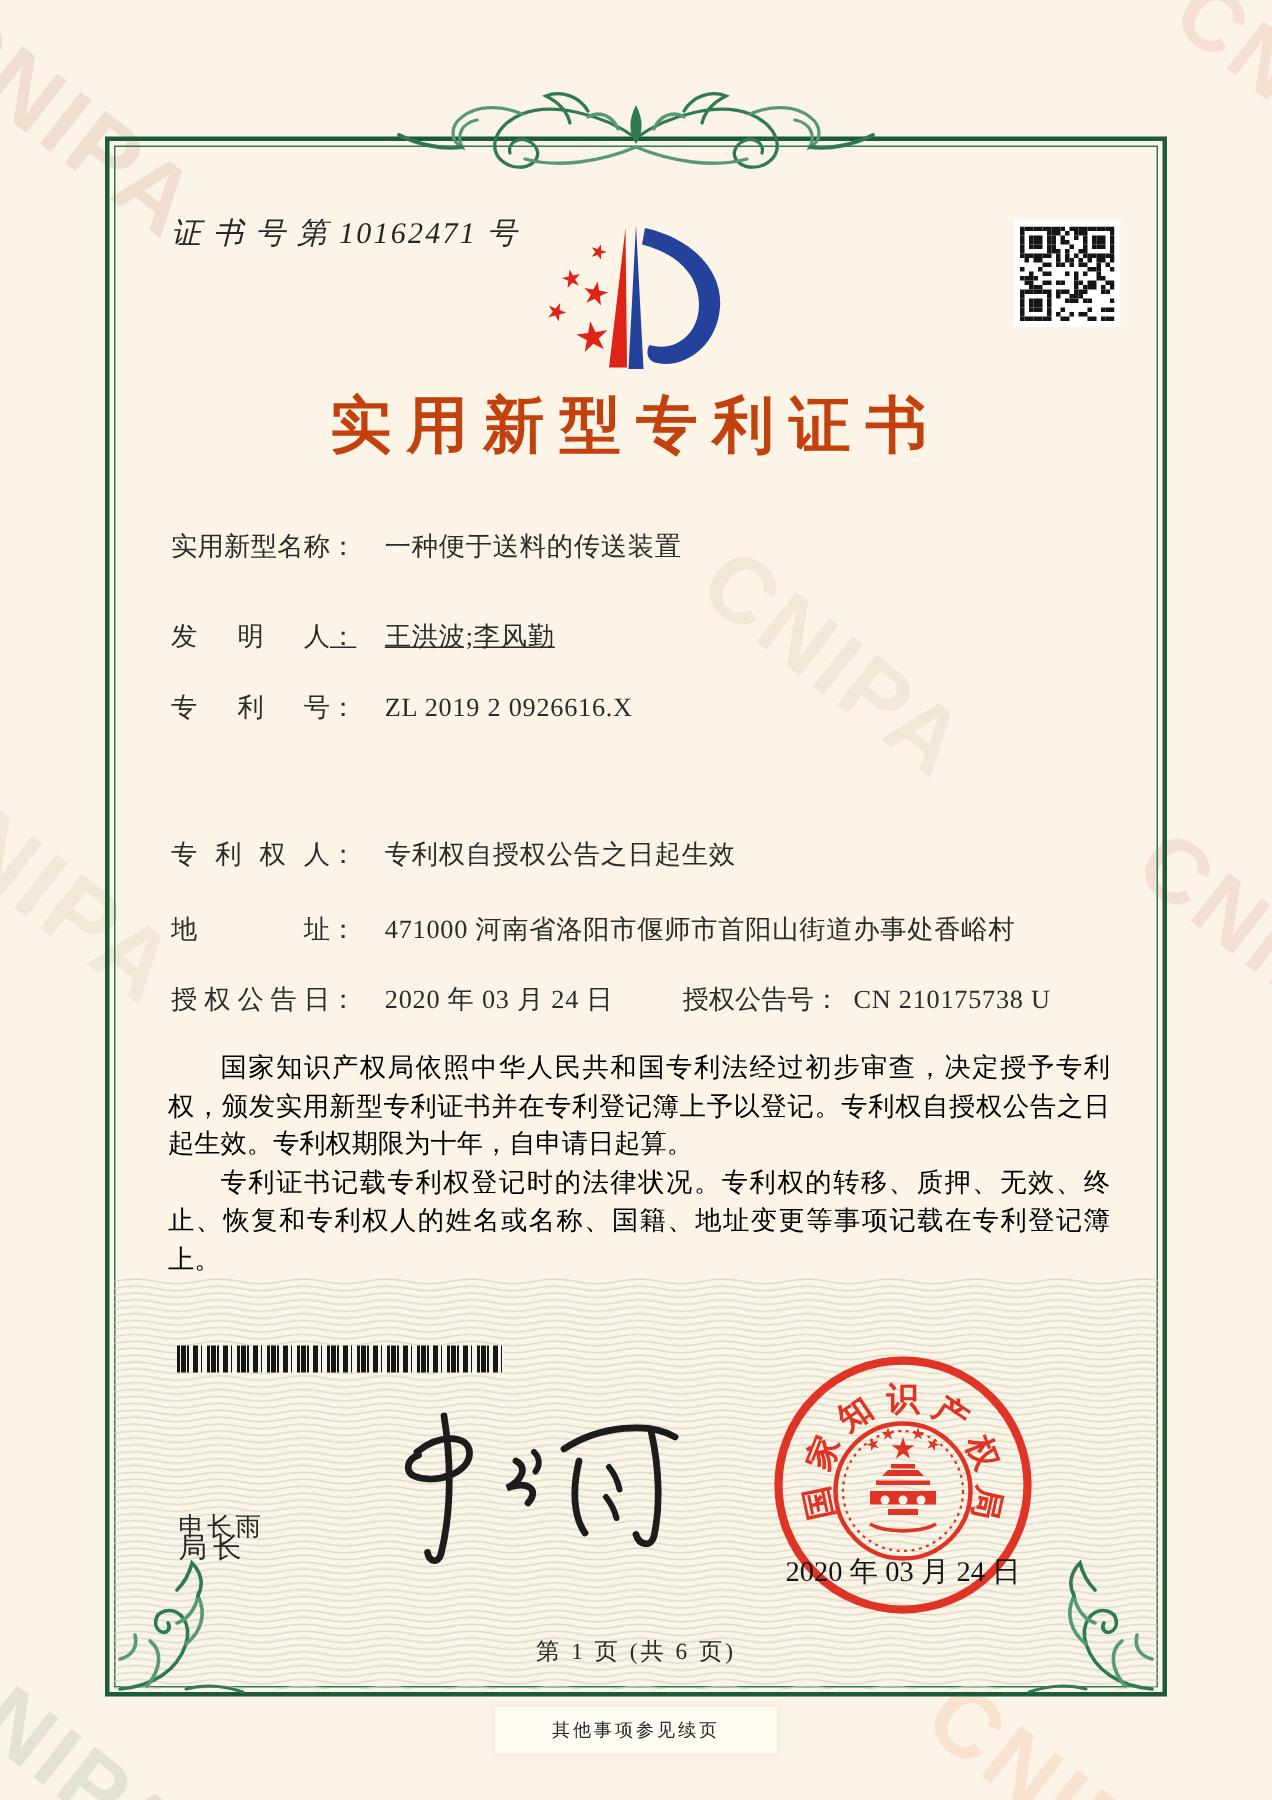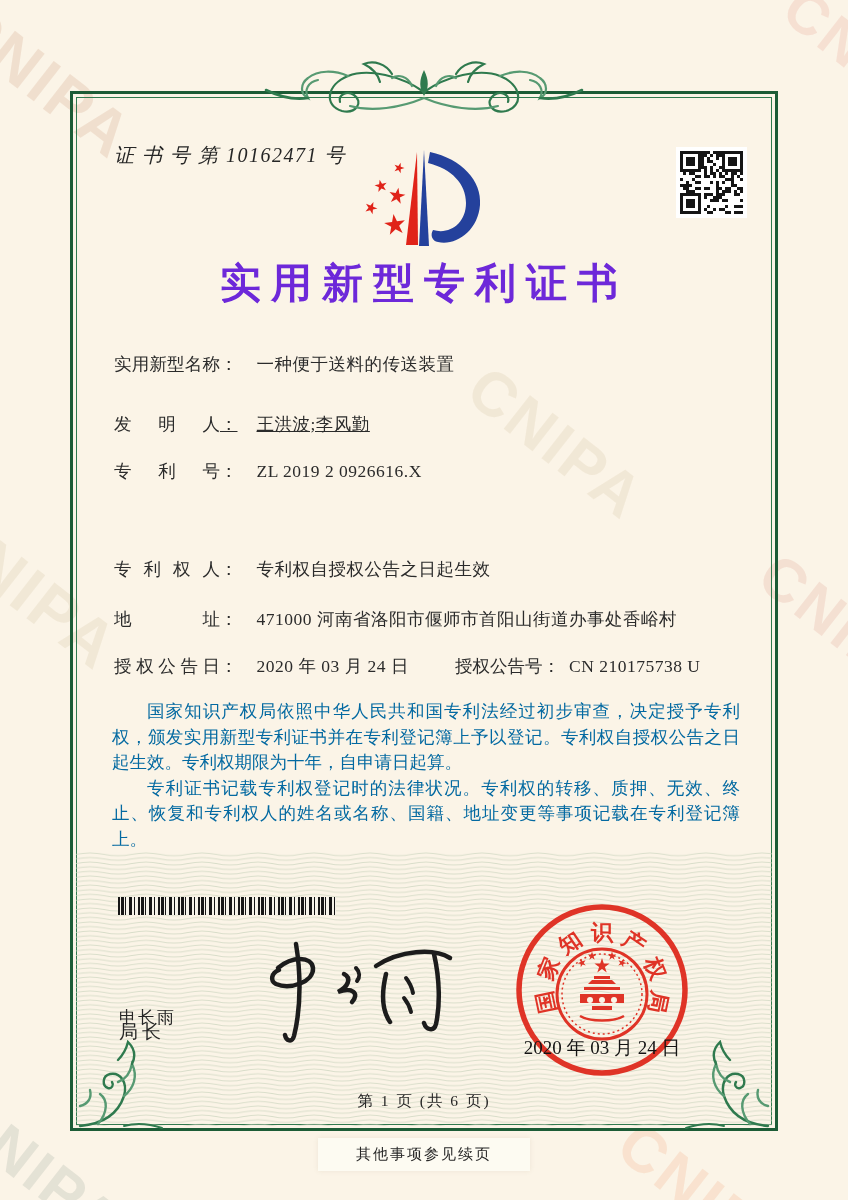--- a/index.html
+++ b/index.html
@@ -12,50 +12,50 @@
   
   .frame{position:absolute;left:70px;top:91px;width:708px;height:1040px;
          border:3px solid #1c5c36;box-sizing:border-box;}
   .frame-inner{position:absolute;inset:3px;border:1px solid #2f7a4e;}
   .waves{position:absolute;left:76px;top:852px;width:696px;height:274px;pointer-events:none;}
   
   .cert-no{position:absolute;left:114px;top:142px;font-size:20px;letter-spacing:1.5px;font-style:italic;}
   .logo{position:absolute;left:358px;top:147px;}
   .qr{position:absolute;left:676px;top:147px;background:#fff;padding:4px;line-height:0;}
   .title{position:absolute;left:0;right:0;top:256px;text-align:center;font-size:41px;
-         font-weight:bold;letter-spacing:10px;color:#6d28d9;}
+         font-weight:bold;letter-spacing:10px;color:#c2410c;}
   
   .row{position:absolute;left:114px;font-size:17.5px;white-space:nowrap;color:#2b2b2b;}
   .lbl{display:inline-block;width:106px;text-align:justify;text-align-last:justify;}
   .val{margin-left:19px;letter-spacing:0.5px;}
   .g2{position:absolute;left:341px;top:0;white-space:nowrap;}
   .g2 .val{margin-left:9px;}
   
   .body-text{position:absolute;left:112px;width:628px;top:699px;font-size:17.5px;
-             line-height:25.5px;text-align:justify;color:#0369a1;}
+             line-height:25.5px;text-align:justify;color:#000000;}
   .body-text p{margin:0;text-indent:2em;}
   
   .barcode{position:absolute;left:118px;top:897px;width:218px;height:18px;
     background:repeating-linear-gradient(90deg,
       #161616 0 2px,#f6f3ea 2px 3px,#161616 3px 6px,#f6f3ea 6px 7px,
       #161616 7px 8px,#f6f3ea 8px 11px,#161616 11px 14px,#f6f3ea 14px 16px,
       #161616 16px 17px,#f6f3ea 17px 20px);}
   
   .signer-title{position:absolute;left:119px;top:971px;font-size:19px;letter-spacing:4px;margin-top:48px;}
   .signer-name{position:absolute;left:119px;top:1006px;font-size:17px;letter-spacing:2px;}
   .signature{position:absolute;left:248px;top:940px;}
   
   .seal{position:absolute;left:514px;top:902px;}
   .seal-date{position:absolute;left:514px;top:1035px;width:176px;text-align:center;
              font-size:19px;color:#141414;white-space:nowrap;}
   
   .page-info{position:absolute;left:70px;width:708px;top:1091px;text-align:center;
              font-size:15.5px;letter-spacing:2px;}
   .cont-note{position:absolute;left:50%;transform:translateX(-50%);top:1138px;
-             background:#fdfbf2;padding:7px 38px;font-size:15px;letter-spacing:2px;
+             background:#fdfbf2;padding:7px 38px;font-size:12px;letter-spacing:2px;
              box-shadow:0 0 5px rgba(120,100,70,0.10);}
   .orn{position:absolute;pointer-events:none;}
 </style>
 </head>
 <body>
 
 <div class="page">
 
   <div class="wm" style="left:-18px;top:-14px;font-size:64px;color:rgba(232,206,186,0.55);">CNIPA</div>
   <div class="wm" style="left:812px;top:-26px;font-size:58px;color:rgba(244,210,196,0.6);">CNIPA</div>

